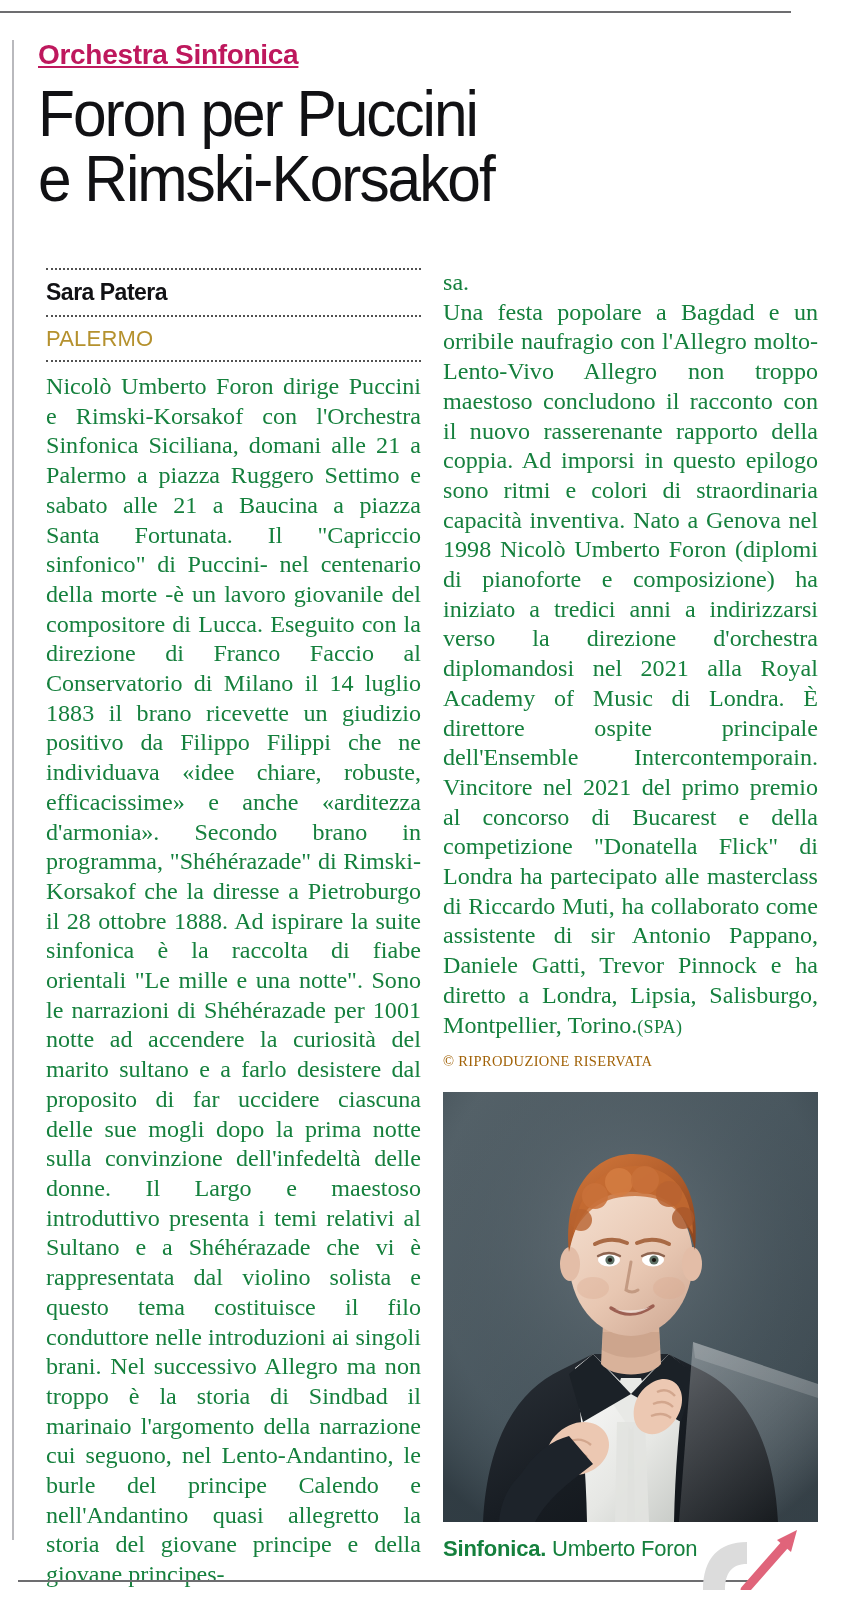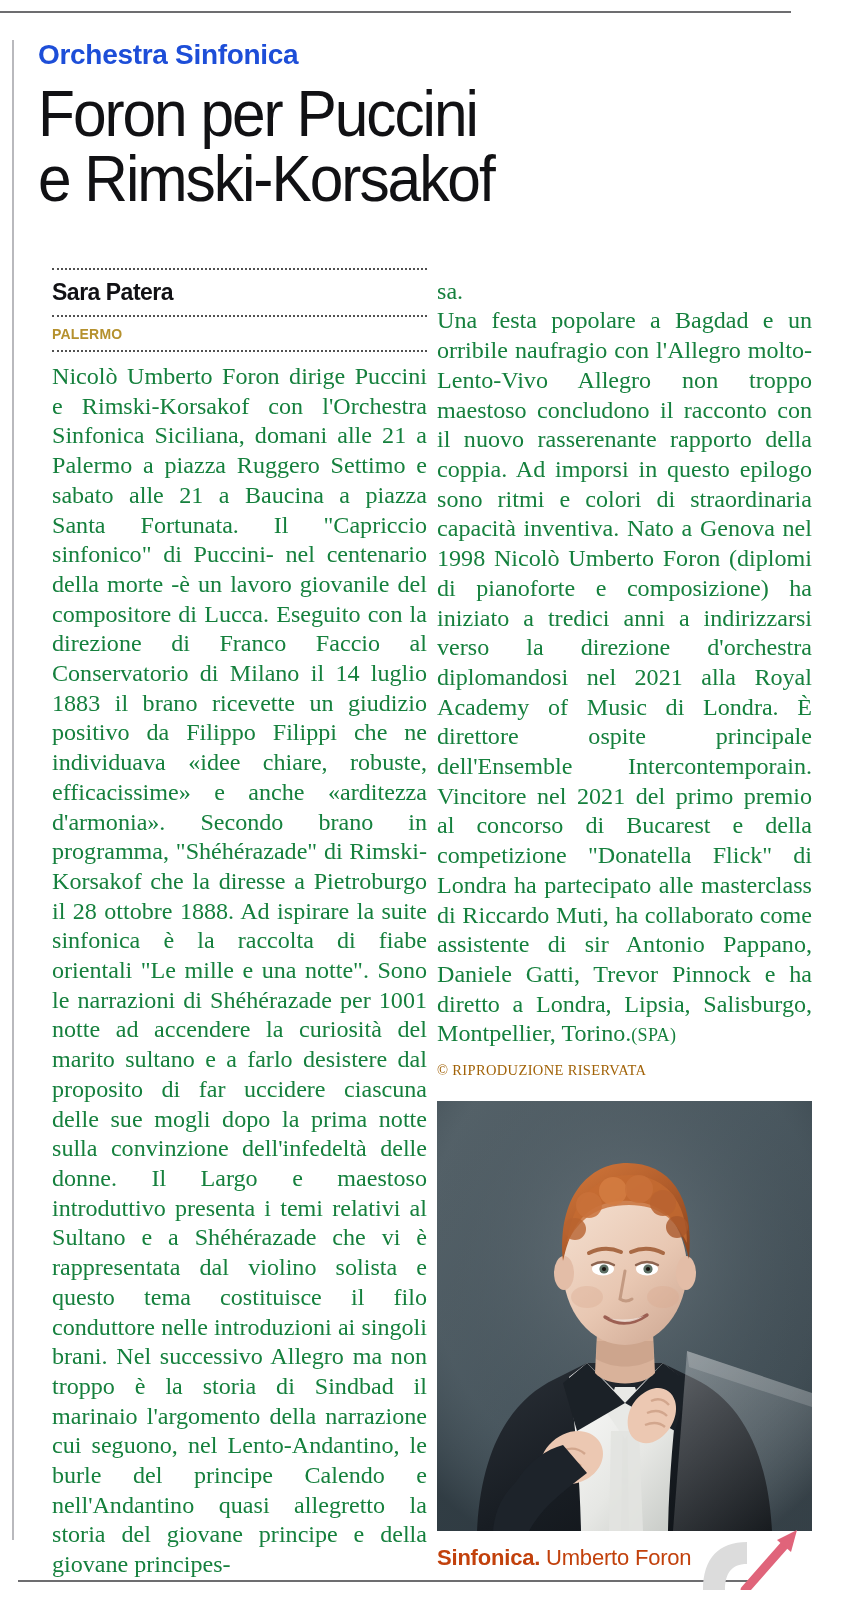--- a/index.html
+++ b/index.html
@@ -48,45 +48,45 @@
     left: 26px; top: 0;
     width: 772px;
   }
 
   
   .kicker {
     font-family: "Liberation Sans", sans-serif;
     font-weight: bold;
     font-size: 28px;
     letter-spacing: -0.3px;
-    color: #1d4ed8;
+    color: #be185d;
     line-height: 1.1;
     margin: 0 0 10px 0;
+    text-decoration: underline;
   }
   .headline {
     font-family: "Liberation Sans", sans-serif;
     font-weight: normal;
     font-size: 65px;
     line-height: 1.0;
     letter-spacing: -2.2px;
     color: #111114;
     margin: 4px 0 0 0;
     transform: scaleX(0.93);
     transform-origin: left top;
     white-space: pre-line;
   }
 
   
   .columns {
     position: absolute;
-    top: 228px; left: 40px;
+    top: 228px; left: 34px;
     width: 772px;
     display: flex;
-    gap: 10px;
-    align-items: center;
+    gap: 22px;
   }
   .col {
     width: 375px;
   }
   .col-right { width: 375px; }
 
   .dotline {
     height: 0;
     border-top: 2px dotted #333;
     margin: 0;
@@ -95,22 +95,22 @@
   .byline {
     font-family: "Liberation Sans", sans-serif;
     font-weight: bold;
     font-size: 23px;
     letter-spacing: -0.5px;
     color: #111114;
     margin: 9px 0 9px 0;
   }
   .dateline {
     font-family: "Liberation Sans", sans-serif;
-    font-weight: bold;
-    font-size: 14px;
+    font-weight: normal;
+    font-size: 22px;
     letter-spacing: 0.2px;
     color: #b5912e;
     margin: 9px 0 8px 0;
   }
 
   .body-text {
     font-family: "Liberation Serif", serif;
     font-size: 24.1px;
     line-height: 29.7px;
     text-align: justify;
@@ -149,21 +149,21 @@
     height: 430px;
     overflow: hidden;
     background: #4a575e;
   }
   .photo svg { display: block; width: 100%; height: 100%; }
 
   .caption {
     font-family: "Liberation Sans", sans-serif;
     font-size: 22px;
     letter-spacing: -0.2px;
-    color: #c2410c;
+    color: #15803d;
     margin: 14px 0 0 0;
   }
   .caption b { font-weight: bold; }
 
   
   .corner-mark {
     position: absolute;
     right: 38px; bottom: 10px;
     width: 130px; height: 66px;
     pointer-events: none;

